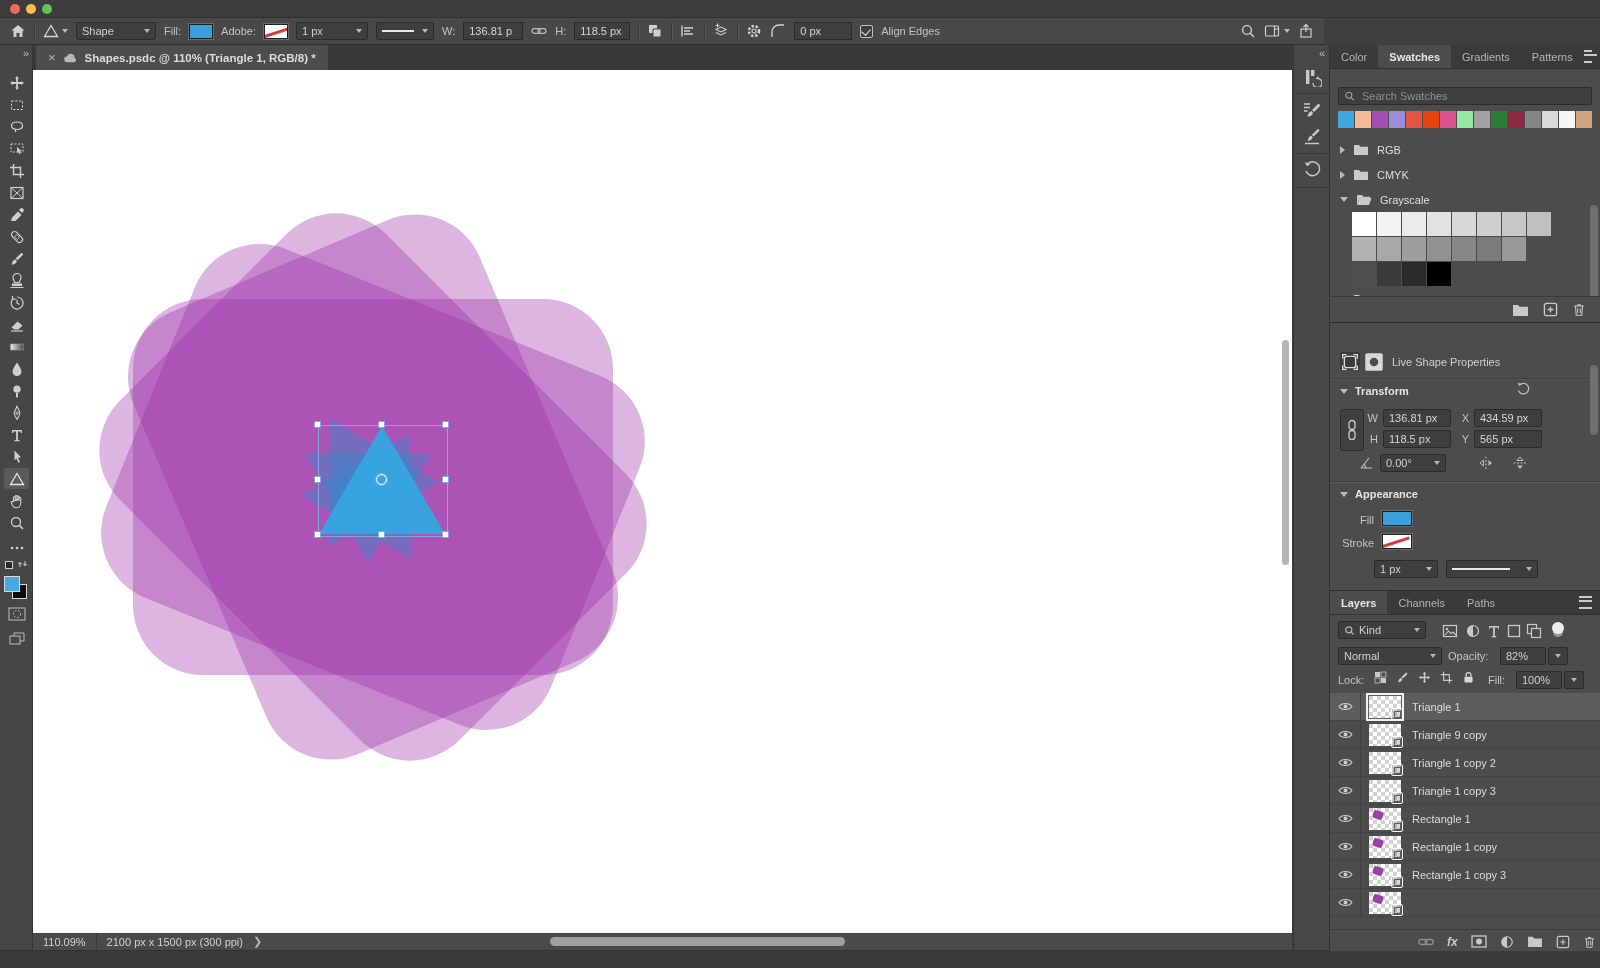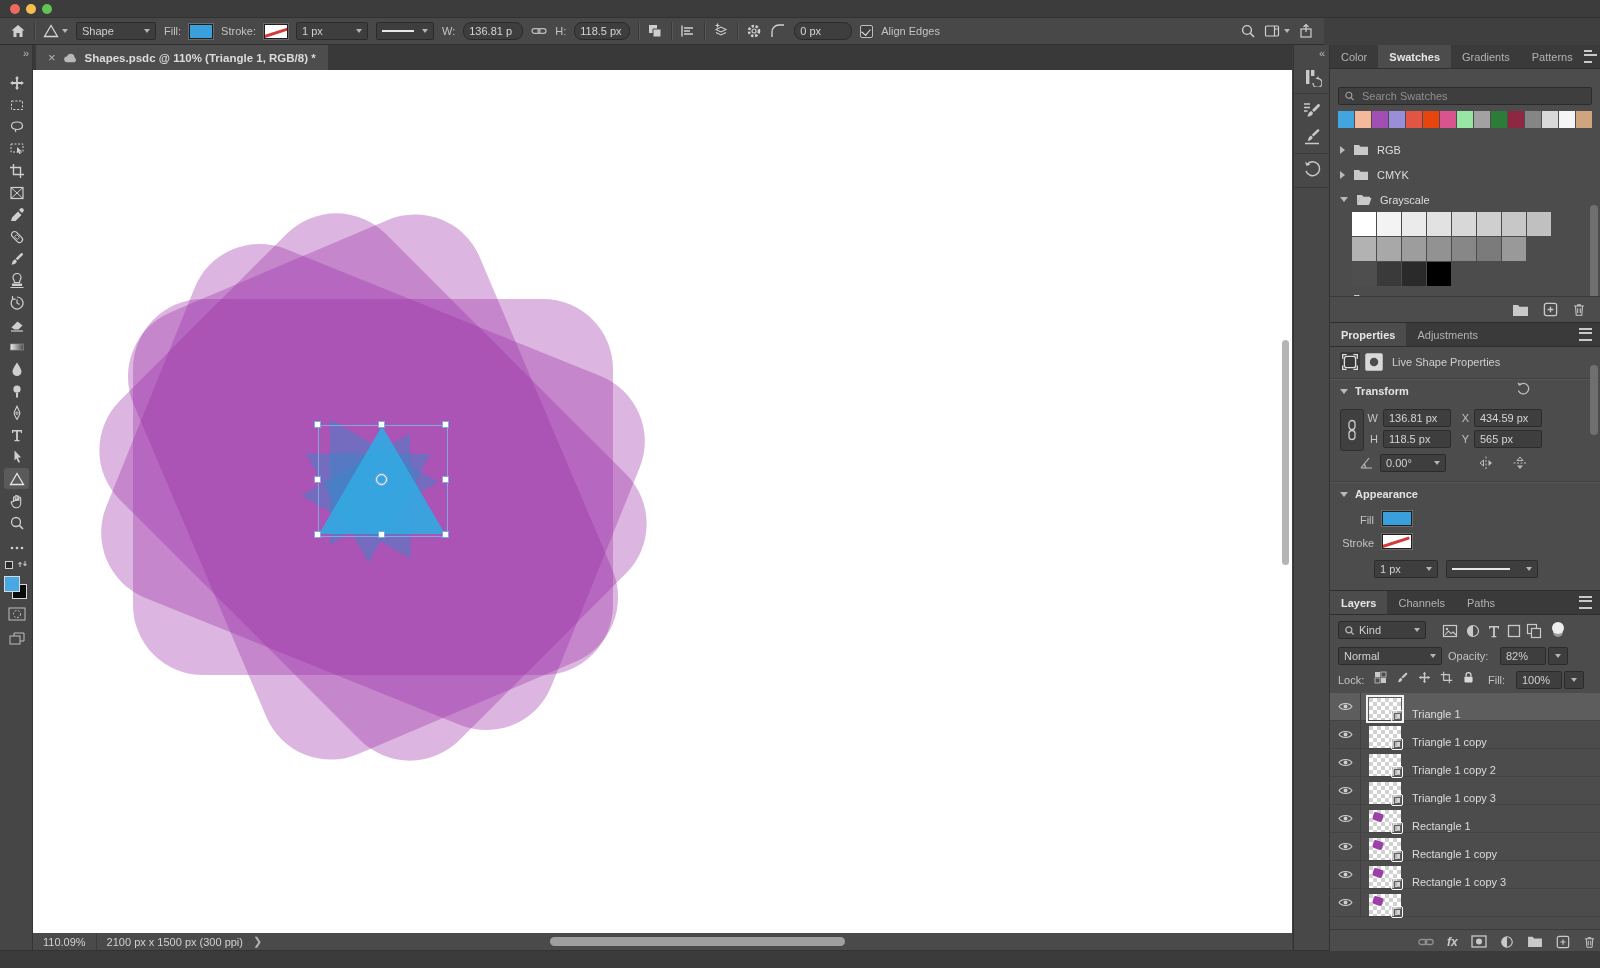--- a/index.html
+++ b/index.html
@@ -11,21 +11,21 @@
   #titlebar{left:0;top:0;width:1600px;height:17px;background:#3c3c3c;border-bottom:1px solid #313131}
   .tl{position:absolute;top:4px;width:10px;height:10px;border-radius:50%}
   #title{position:absolute;left:0;right:0;top:2px;text-align:center;font-size:12px;color:#cfcfcf}
   
   #optionsbar{left:0;top:18px;width:1324px;height:27px;background:#484848;border-bottom:1px solid #2e2e2e;
               display:flex;align-items:center;gap:8px;padding:0 10px;box-sizing:border-box}
   .vdiv{width:1px;height:18px;background:#3a3a3a;box-shadow:1px 0 0 #565656}
   .sel{display:inline-flex;align-items:center;justify-content:space-between;background:#3e3e3e;
        border:1px solid #2b2b2b;border-radius:2px;height:18px;padding:0 5px;color:#d0d0d0;gap:6px;box-sizing:border-box}
   .chevd{width:0;height:0;border-left:3.5px solid transparent;border-right:3.5px solid transparent;border-top:4px solid #b5b5b5}
-  .ibox{background:#3e3e3e;border:1px solid #2b2b2b;border-radius:8px;height:18px;line-height:17px;
+  .ibox{background:#3e3e3e;border:1px solid #2b2b2b;border-radius:0;height:18px;line-height:17px;
         padding:0 5px;color:#d6d6d6;box-sizing:border-box}
   .olabel{color:#c3c3c3}
   .swbtn{width:24px;height:15px;border:1px solid #1f1f1f;box-shadow:0 0 0 1px #6a6a6a;box-sizing:border-box}
   .nostroke{background:#fff;position:relative;overflow:hidden}
   .nostroke::after{content:"";position:absolute;left:-3px;top:6px;width:30px;height:2.5px;background:#d33a3a;transform:rotate(-18deg)}
   .cb{width:11px;height:11px;border:1px solid #bdbdbd;border-radius:2px;background:#3e3e3e;position:relative}
   .cb::after{content:"";position:absolute;left:2px;top:1px;width:5px;height:7px;border:solid #e8e8e8;border-width:0 1.6px 1.6px 0;transform:rotate(40deg)}
   .icon16{width:16px;height:16px;display:inline-block}
   
   #tabstrip{left:33px;top:45px;width:1259px;height:25px;background:#393939;border-bottom:1px solid #2d2d2d}
@@ -82,21 +82,21 @@
          display:flex;align-items:center;justify-content:flex-end;gap:14px;padding-right:14px;box-sizing:border-box}
   
   .sechdr{position:absolute;left:10px;display:flex;align-items:center;gap:7px;color:#e2e2e2;font-weight:bold}
   .flabel{position:absolute;color:#c3c3c3;text-align:right}
   .pin{position:absolute;background:#3e3e3e;border:1px solid #2b2b2b;border-radius:2px;height:18px;line-height:17px;padding:0 5px;color:#d6d6d6;box-sizing:border-box}
   .psel{position:absolute;display:flex;align-items:center;justify-content:space-between;background:#3e3e3e;border:1px solid #2b2b2b;border-radius:2px;height:18px;padding:0 5px;color:#d0d0d0;box-sizing:border-box}
   .hline{position:absolute;left:0;width:270px;height:1px;background:#404040;box-shadow:0 1px 0 #565656}
   .vscr{position:absolute;right:2px;width:8px;background:#6f6f6f;border-radius:4px}
   
   .lrows{position:absolute;left:0;top:102px;width:270px}
-  .lrow{width:270px;height:28px;display:flex;align-items:flex-end;border-bottom:1px solid #444;box-sizing:border-box}
+  .lrow{width:270px;height:28px;display:flex;align-items:center;border-bottom:1px solid #444;box-sizing:border-box}
   .lrow.selected{background:#5d5d5d}
   .eyec{width:30px;height:100%;border-right:1px solid #404040;display:flex;align-items:center;justify-content:center;flex:none}
   .thumb{width:32px;height:22px;margin-left:8px;position:relative;flex:none;
          background:repeating-conic-gradient(#ffffff 0% 25%, #d2d2d2 0% 50%) 0 0/8px 8px;box-sizing:border-box}
   .lrow.selected .thumb{outline:2px solid #f2f2f2;outline-offset:1px}
   .badge{position:absolute;right:-2px;bottom:-2px;width:12px;height:12px;border:1.5px solid #fdfdfd;border-radius:2px;
          background:rgba(90,90,90,.25);box-sizing:border-box}
   .badge::after{content:"";position:absolute;left:2px;top:2px;width:5px;height:5px;border:1.2px solid #5e5e5e}
   .lrow.rectangle .thumb::before{content:"";position:absolute;left:4px;top:3px;width:10px;height:8px;background:#9c3fa8;border-radius:2px;transform:rotate(18deg)}
   .lname{margin-left:11px;color:#dcdcdc;white-space:nowrap}
@@ -128,21 +128,21 @@
         </svg>
       </span>
     <i class="chevd"></i>
   </span>
   <div class="sel" style="width:80px">
     <span>Shape</span>
       <i class="chevd"></i>
   </div>
   <span class="olabel">Fill:</span>
   <span class="swbtn" style="background:var(--fill-swatch)"></span>
-  <span class="olabel">Stroke:</span>
+  <span class="olabel">Adobe:</span>
   <span class="swbtn nostroke"></span>
   <div class="sel" style="width:72px">
     <span>1 px</span>
       <i class="chevd"></i>
   </div>
   <div class="sel" style="width:58px">
     <span style="display:inline-block;width:32px;height:2px;background:#e8e8e8"></span>
       <i class="chevd"></i>
   </div>
   <span class="olabel">W:</span>
@@ -549,25 +549,20 @@
           <rect x="1.5" y="1.5" width="13" height="13" rx="2" fill="none" stroke="#c9c9c9" stroke-width="1.4"></rect>
           <path d="M8 5v6M5 8h6" stroke="#c9c9c9" stroke-width="1.4"></path>
         </svg>
       <svg width="14" height="15" viewBox="0 0 16 16">
           <path d="M2.5 4h11M6.5 4V2.5h3V4M4 4l.8 10.5h6.4L12 4M6.5 6.5v5.5M9.5 6.5v5.5" fill="none" stroke="#c9c9c9" stroke-width="1.2"></path>
         </svg>
     </div>
   </div>
 
   <div class="panel" style="top:277px;height:268px;border-top:1px solid #2e2e2e">
-    <div class="ptabs">
-      <div class="ptab active">Properties</div>
-      <div class="ptab">Adjustments</div>
-      <span class="burger"></span>
-    </div>
     <span class="icon16" style="position:absolute;left:10px;top:29px;width:20px;height:18px;background:#3a3a3a;border-radius:2px;padding:1px;box-sizing:border-box">
       <svg viewBox="0 0 16 16">
           <rect x="3" y="3" width="10" height="10" rx="2" fill="none" stroke="#dcdcdc" stroke-width="1.2"></rect>
           <path d="M1.5 5V1.5H5M11 1.5h3.5V5M14.5 11v3.5H11M5 14.5H1.5V11" fill="none" stroke="#dcdcdc" stroke-width="1.2"></path>
         </svg>
       </span>
     <span class="icon16" style="position:absolute;left:34px;top:29px;width:20px;height:18px">
       <svg viewBox="0 0 16 16">
           <rect x="1" y="1" width="14" height="14" rx="1.5" fill="#d9d9d9"></rect>
           <circle cx="8" cy="8" r="3.4" fill="#4c4c4c"></circle>
@@ -753,21 +748,21 @@
         <div class="lrow triangle">
         <span class="eyec">
           <svg width="15" height="11" viewBox="0 0 16 12">
               <path d="M1 6C4 1.6 12 1.6 15 6 12 10.4 4 10.4 1 6z" fill="none" stroke="#cfcfcf" stroke-width="1.3"></path>
               <circle cx="8" cy="6" r="2.1" fill="#cfcfcf"></circle>
             </svg>
         </span>
         <span class="thumb">
             <span class="badge"></span>
           </span>
-        <span class="lname">Triangle 1 copy</span>
+        <span class="lname">Triangle 9 copy</span>
       </div>
         <div class="lrow triangle">
         <span class="eyec">
           <svg width="15" height="11" viewBox="0 0 16 12">
               <path d="M1 6C4 1.6 12 1.6 15 6 12 10.4 4 10.4 1 6z" fill="none" stroke="#cfcfcf" stroke-width="1.3"></path>
               <circle cx="8" cy="6" r="2.1" fill="#cfcfcf"></circle>
             </svg>
         </span>
         <span class="thumb">
             <span class="badge"></span>

